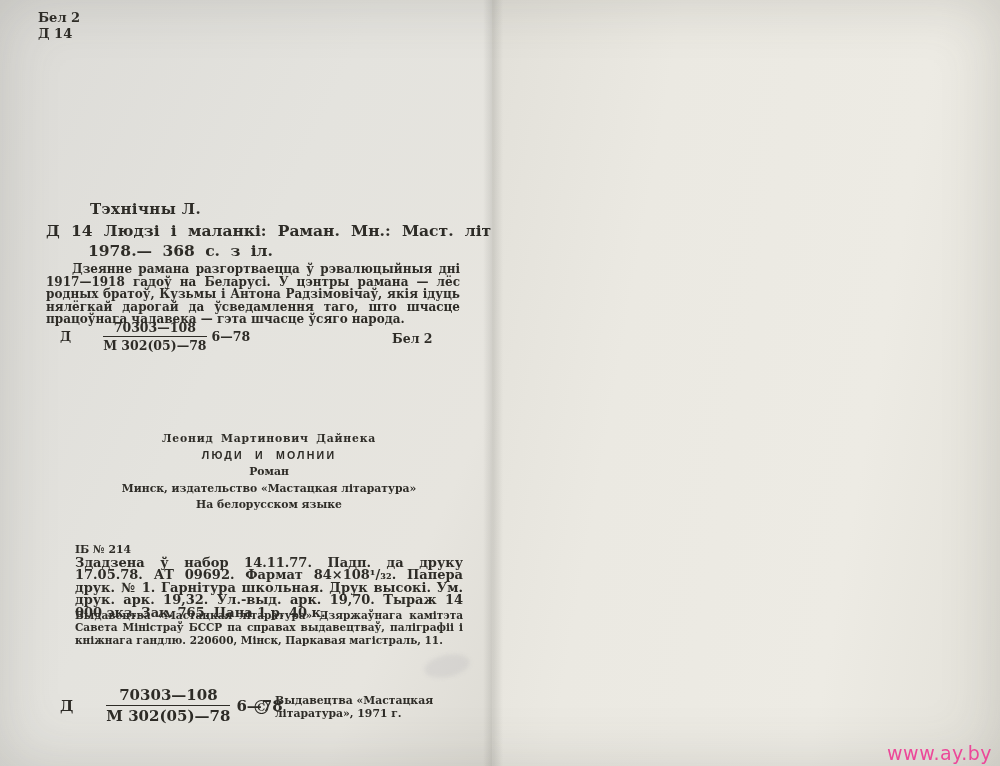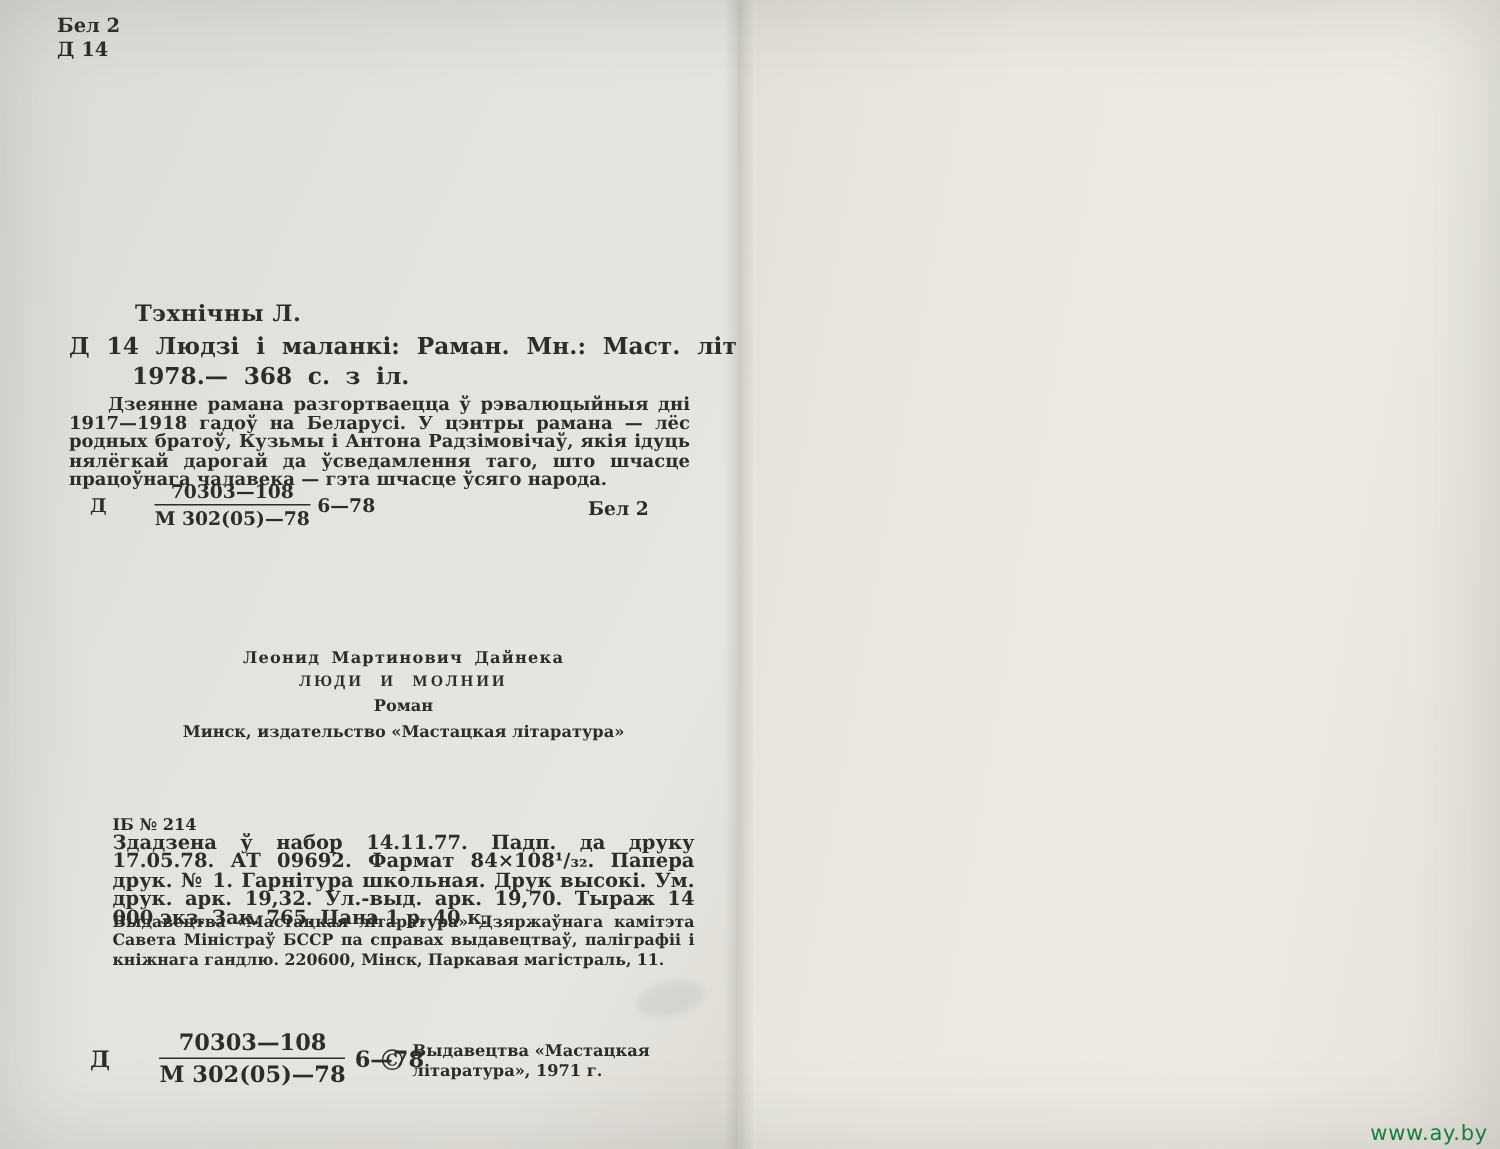--- a/index.html
+++ b/index.html
@@ -43,21 +43,21 @@
   .index-row .prefix{margin-right:5px;}
   .frac{display:inline-block;text-align:center;margin-left:27px;}
   .frac .num{display:block;border-bottom:1.4px solid #2e2c27;padding:0 3px 1px;}
   .frac .den{display:block;padding-top:1px;}
   .index-row .suffix{margin-left:5px;}
   .bel2-label{position:absolute;left:392px;top:331px;font-size:12.5px;font-weight:700;}
 
   .imprint{position:absolute;left:75px;top:432px;width:388px;font-size:10.8px;font-weight:600;}
   .imprint > div{margin-bottom:3.6px;text-align:center;}
   .imprint .author-ru{letter-spacing:.8px;word-spacing:3px;}
-  .imprint .title-ru{font-family:Liberation Serif, serif;font-weight:700;font-size:10.6px;
+  .imprint .title-ru{font-family:Liberation Sans, sans-serif;font-weight:700;font-size:10.6px;
     letter-spacing:2.2px;word-spacing:6px;margin:4px 0 4px;}
   .imprint .editors{text-align:justify;line-height:12.6px;margin-top:5px;}
   .ib-number{position:absolute;left:75px;top:543px;font-size:10.8px;font-weight:700;}
   .print-info{
     position:absolute;left:75px;top:557px;width:388px;
     font-size:13px;font-weight:700;line-height:12.4px;text-align:justify;
   }
   .publisher-address{
     position:absolute;left:75px;top:609px;width:388px;
     font-size:10.5px;font-weight:600;line-height:12.4px;text-align:justify;
@@ -72,21 +72,21 @@
   .index-row-bottom .suffix{margin-left:6px;}
   .copyright{position:absolute;left:252px;top:694px;display:flex;align-items:center;}
   .copyright .c-symbol{font-size:19px;margin-right:4px;font-weight:400;}
   .copyright .c-text{font-size:10.8px;font-weight:600;line-height:13px;}
   .pencil-mark{
     position:absolute;left:424px;top:655px;width:46px;height:22px;border-radius:50%;
     background:rgba(110,112,125,.10);filter:blur(2px);transform:rotate(-12deg);
   }
   .watermark{
     position:absolute;right:8px;bottom:2px;
-    font-family:"DejaVu Sans",sans-serif;font-size:14px;color:#15803d;letter-spacing:.5px;
+    font-family:"DejaVu Sans",sans-serif;font-size:19px;color:#ec4899;letter-spacing:.5px;
   }
 </style>
 </head>
 <body>
 
 <div class="book">
 
   <div class="page page-left">
 
     <div class="corner-code">
@@ -108,20 +108,21 @@
       </span>
       <span class="suffix">6—78</span>
     </div>
     <div class="bel2-label">Бел 2</div>
 
     <div class="imprint">
       <div class="author-ru">Леонид Мартинович Дайнека</div>
       <div class="title-ru">ЛЮДИ И МОЛНИИ</div>
       <div class="genre">Роман</div>
       <div class="publisher-line">Минск, издательство «Мастацкая літаратура»</div>
+      <div class="language-line">На белорусском языке</div>
     </div>
 
     <div class="ib-number">ІБ № 214</div>
 
     <div class="print-info">Здадзена ў набор 14.11.77. Падп. да друку 17.05.78. АТ 09692. Фармат 84×108¹/₃₂. Папера друк. № 1. Гарнітура школьная. Друк высокі. Ум. друк. арк. 19,32. Ул.-выд. арк. 19,70. Тыраж 14 000 экз. Зак. 765. Цана 1 р. 40 к.</div>
 
     <div class="publisher-address">Выдавецтва «Мастацкая літаратура» Дзяржаўнага камітэта Савета Міністраў БССР па справах выдавецтваў, паліграфіі і кніжнага гандлю. 220600, Мінск, Паркавая магістраль, 11.</div>
 
 
     <div class="index-row-bottom">

